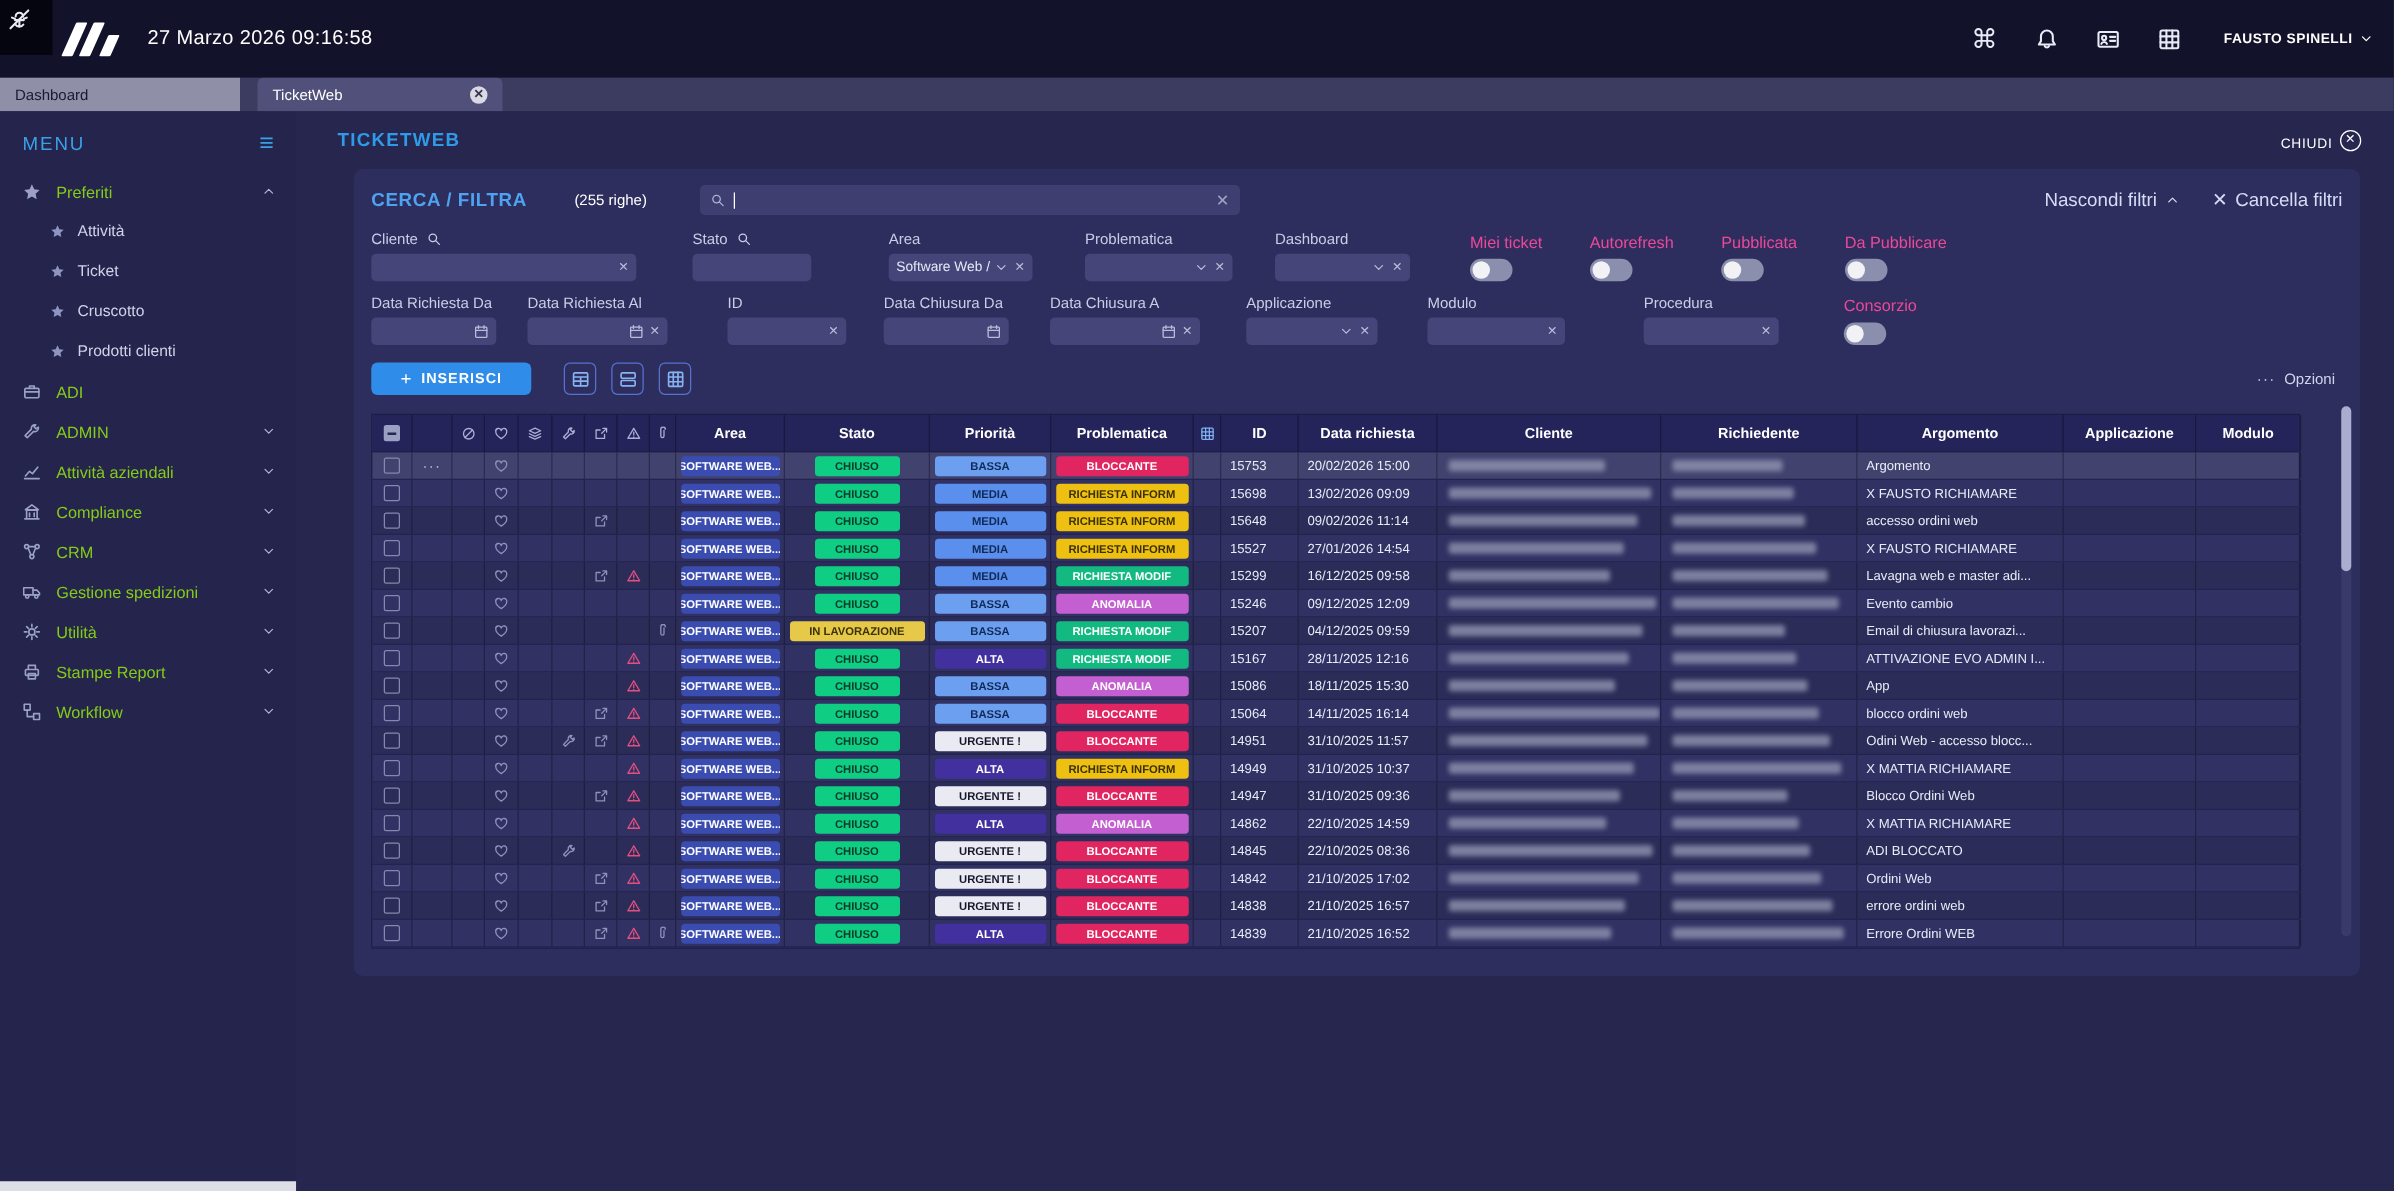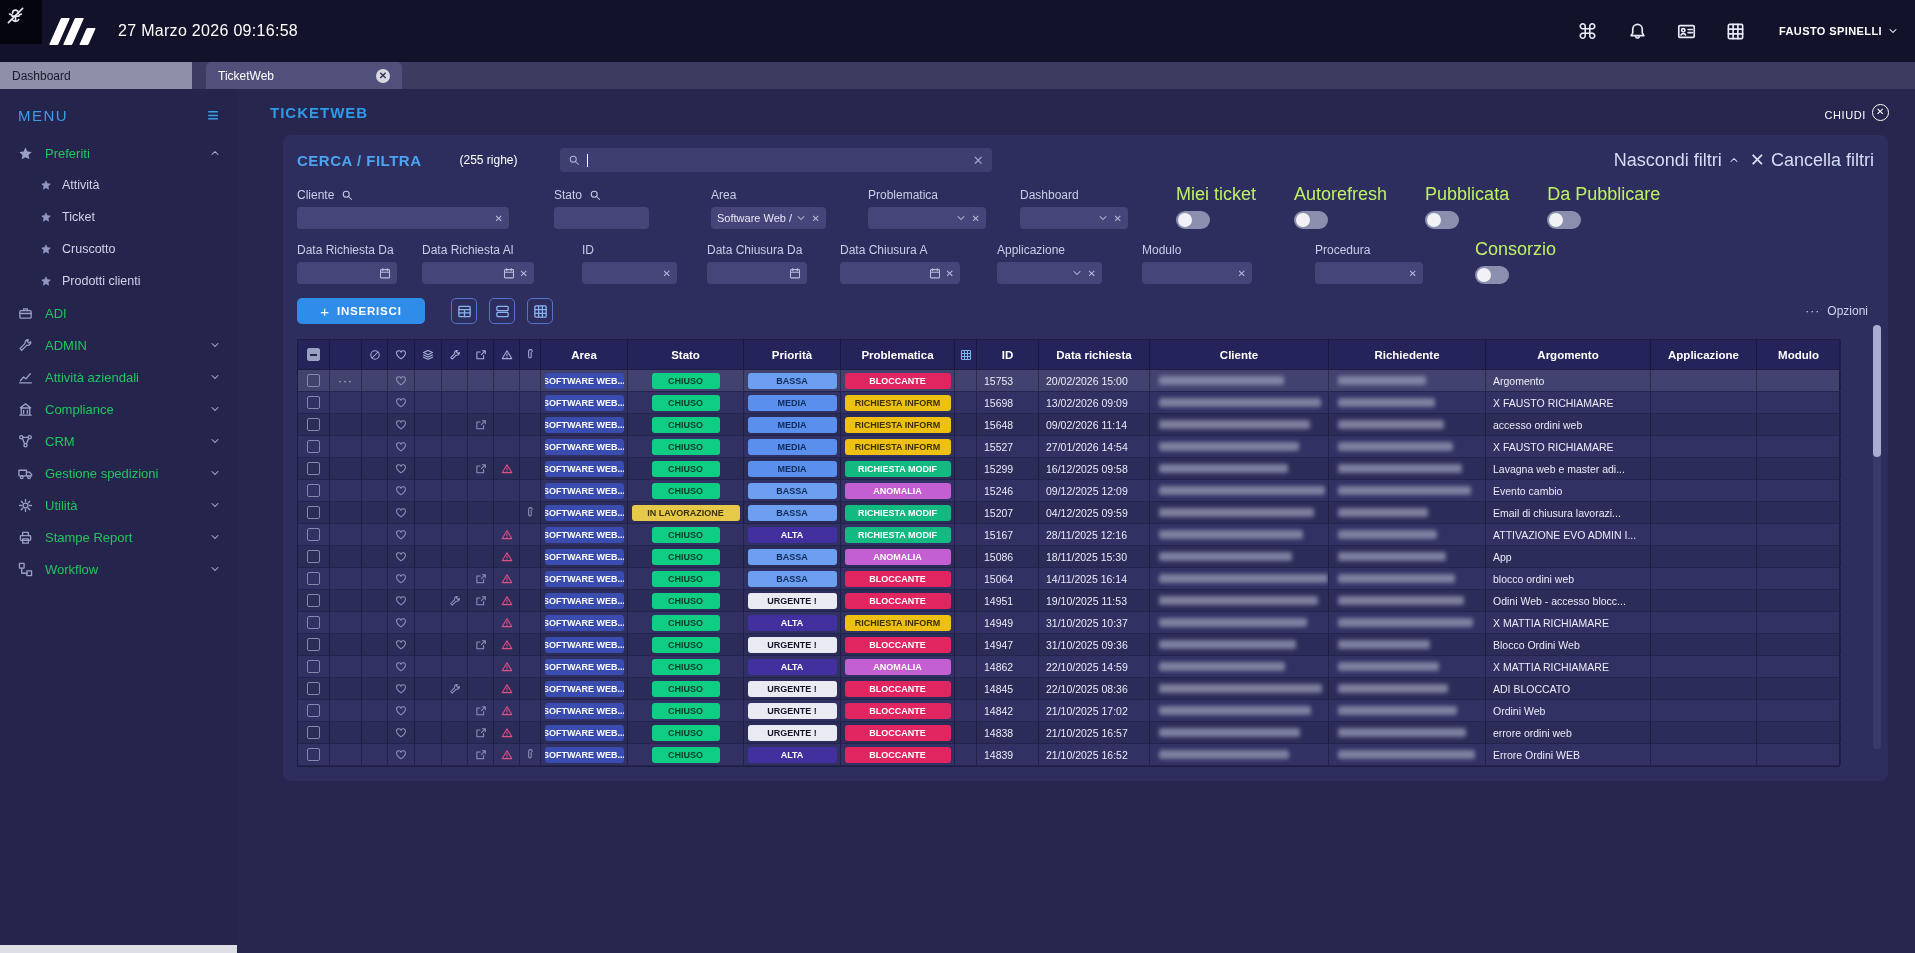--- a/index.html
+++ b/index.html
@@ -27,21 +27,21 @@
   .tab { display:flex; align-items:center; font-size:12px; padding:0 12px; }
   .tab.dash { width:192px; background:#8f90a8; color:#191930; }
   .tab.tw { width:196px; background:#50507a; color:#fff; margin-left:14px; justify-content:space-between; border-radius:5px 5px 0 0; }
   .tab-close { width:14px; height:14px; border-radius:50%; background:#d9d9e4; color:#33334d; font-size:10px; line-height:14px; text-align:center; font-weight:bold; }
 
   
   .sidebar { position:absolute; top:89px; left:0; bottom:0; width:237px; background:#24244c; }
   .menu-head { display:flex; align-items:center; justify-content:space-between; padding:16px 18px 12px 18px; }
   .menu-title { color:#3aa0e8; font-size:15px; letter-spacing:1.5px; }
   .hamburger { color:#3aa0e8; font-size:20px; line-height:1; }
-  .nav-item { height:32px; display:flex; align-items:center; padding-left:18px; color:#22c55e; font-size:13px; }
+  .nav-item { height:32px; display:flex; align-items:center; padding-left:18px; color:#84cc16; font-size:13px; }
   .nav-item .nico { color:#9aa0c8; margin-right:12px; }
   .nav-item .nchev { margin-left:auto; margin-right:16px; color:#aeb3d4; }
   .nav-item.child { padding-left:40px; font-size:12.5px; color:#cfd3ea; }
   .nav-item.child .nico { margin-right:10px; color:#8f95c0; }
   .sidebar-bottom { position:absolute; left:0; right:0; bottom:0; height:8px; background:#dedee6; }
 
   
   .main { position:absolute; top:89px; left:237px; right:0; bottom:0; background:#26264f; }
   .page-head { height:46px; display:flex; align-items:center; padding:0 26px 0 33px; }
   .page-title { color:#2f9be8; font-weight:bold; font-size:15px; letter-spacing:1px; }
@@ -50,32 +50,32 @@
 
   .panel { margin-left:46px; width:1605px; height:646px; background:#2e2e5e; border-radius:8px; padding:11px 14px; position:relative; }
 
   
   .fhead { display:flex; align-items:center; height:28px; }
   .f-title { color:#4da3f0; font-weight:bold; font-size:15px; letter-spacing:.5px; }
   .f-count { color:#fff; font-size:12px; margin-left:38px; }
   .searchbox { margin-left:42px; width:432px; height:24px; background:#3e3e70; border-radius:4px; display:flex; align-items:center; padding:0 8px; color:#aeb2d4; }
   .caret { width:1.5px; height:13px; background:#fff; margin-left:7px; }
   .searchbox .x { margin-left:auto; color:#9da2c6; font-size:13px; }
-  .flinks { margin-left:auto; display:flex; align-items:center; gap:10px; color:#d4ddf6; font-size:18px; }
+  .flinks { margin-left:auto; display:flex; align-items:center; gap:26px; color:#d4ddf6; font-size:15px; }
   .flink { display:flex; align-items:center; gap:6px; }
 
   
   .frow { display:flex; align-items:flex-end; margin-top:10px; }
   .ffield { display:flex; flex-direction:column; }
   .flabel { color:#c9cde6; font-size:12px; margin-bottom:5px; display:flex; align-items:center; gap:7px; }
   .finput { height:22px; background:#45457a; border-radius:4px; display:flex; align-items:center; padding:0 6px; color:#e6e8f5; font-size:11px; }
   .finput .val { white-space:nowrap; overflow:hidden; }
   .finput .tail { margin-left:auto; display:flex; align-items:center; gap:5px; color:#b9bdd9; font-size:12px; }
   .ftoggle { display:flex; flex-direction:column; gap:6px; }
-  .tog-label { color:#bef264; font-size:18px; white-space:nowrap; }
+  .tog-label { color:#ec4899; font-size:13px; white-space:nowrap; }
   .toggle { width:34px; height:18px; border-radius:9px; background:#8b8fae; position:relative; }
   .toggle::after { content:""; position:absolute; left:2px; top:2px; width:14px; height:14px; border-radius:50%; background:#f2f2f6; }
 
   
   .arow { display:flex; align-items:center; margin-top:14px; }
   .btn-inserisci { height:26px; min-width:128px; background:#2f8ce8; border-radius:5px; color:#fff; font-size:11.5px; font-weight:bold; letter-spacing:.8px; display:flex; align-items:center; justify-content:center; gap:7px; padding:0 12px; }
   .btn-inserisci .plus { font-size:15px; font-weight:normal; }
   .icon-btn { width:26px; height:26px; border:1px solid #5572cf; border-radius:5px; display:flex; align-items:center; justify-content:center; color:#86b4f2; background:transparent; }
   .icon-btn:nth-of-type(2) { margin-left:26px; }
   .icon-btn + .icon-btn { margin-left:12px; }
@@ -1174,21 +1174,21 @@
               <div class="badge stato-chiuso" style="background: rgb(15, 206, 132); color: rgb(9, 60, 43);">CHIUSO</div>
             </div>
             <div class="c">
               <div class="badge" style="background: rgb(233, 234, 242); color: rgb(21, 22, 42);">URGENTE !</div>
             </div>
             <div class="c">
               <div class="badge" style="background: rgb(224, 37, 96); color: rgb(255, 255, 255);">BLOCCANTE</div>
             </div>
             <div class="c"></div>
             <div class="c txt">14951</div>
-            <div class="c txt">19/10/2025 11:53</div>
+            <div class="c txt">31/10/2025 11:57</div>
             <div class="c blurwrap">
               <div class="blurbar" style="width: 159px;"></div>
             </div>
             <div class="c blurwrap">
               <div class="blurbar" style="width: 126px;"></div>
             </div>
             <div class="c txt">Odini Web - accesso blocc...</div>
             <div class="c"></div>
             <div class="c"></div>
           </div>

